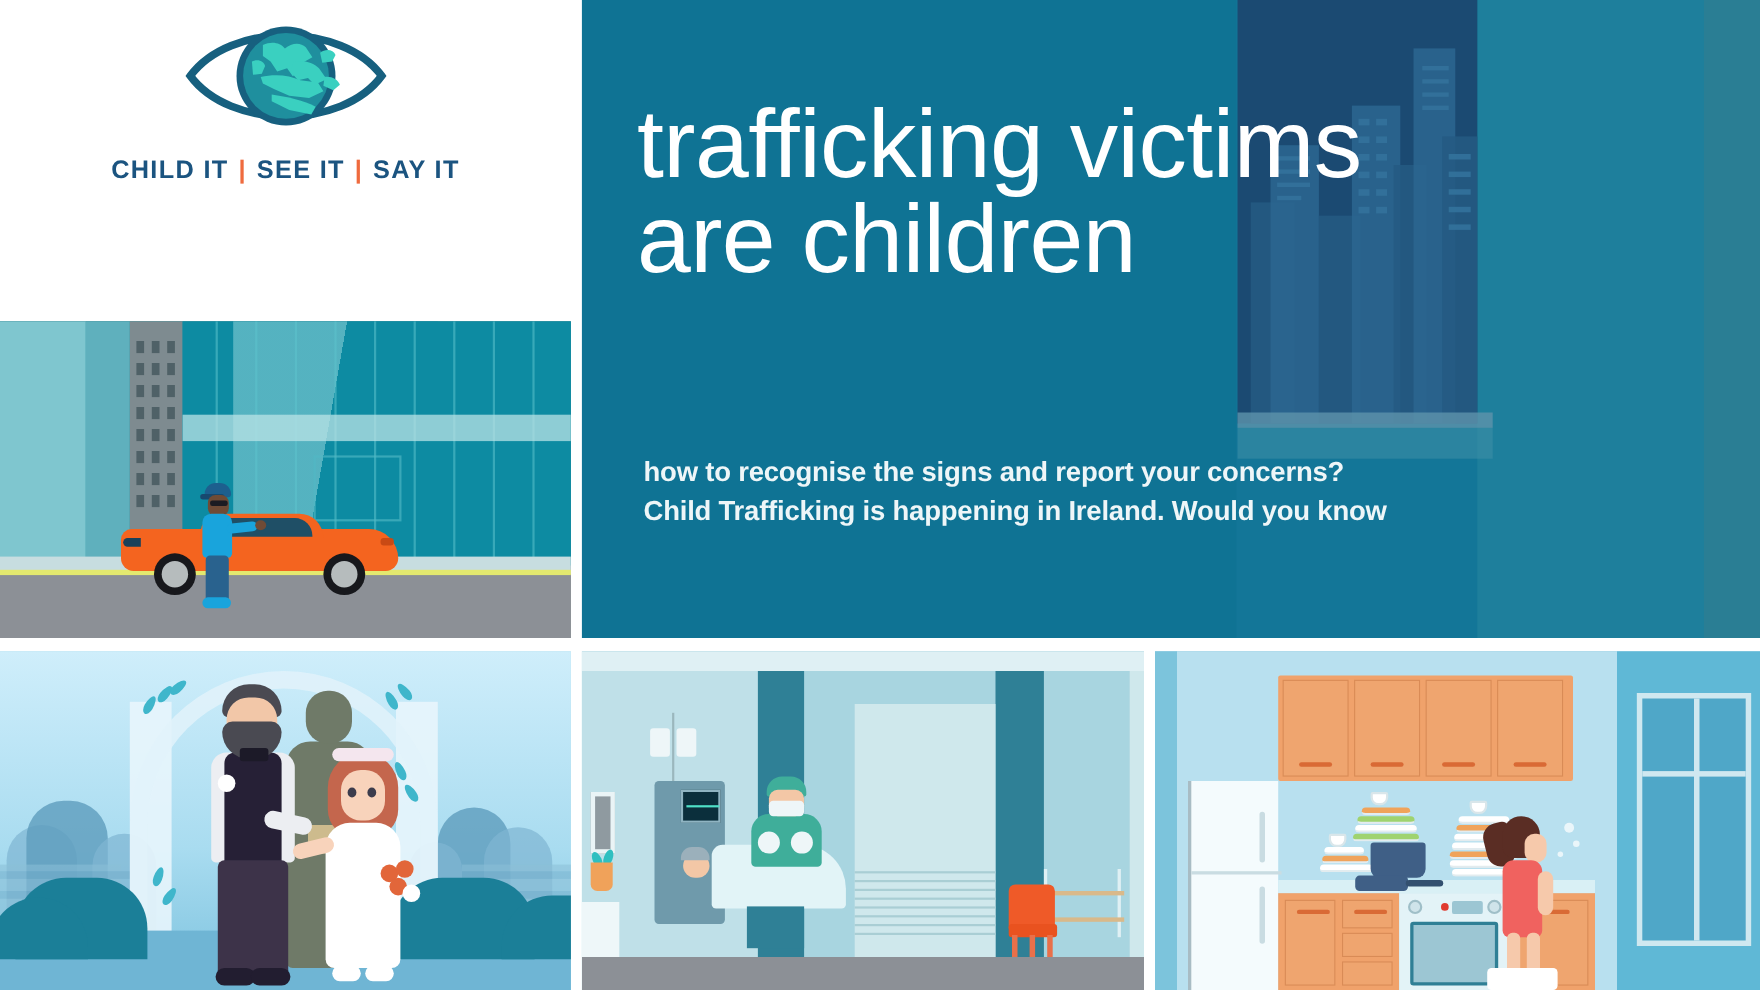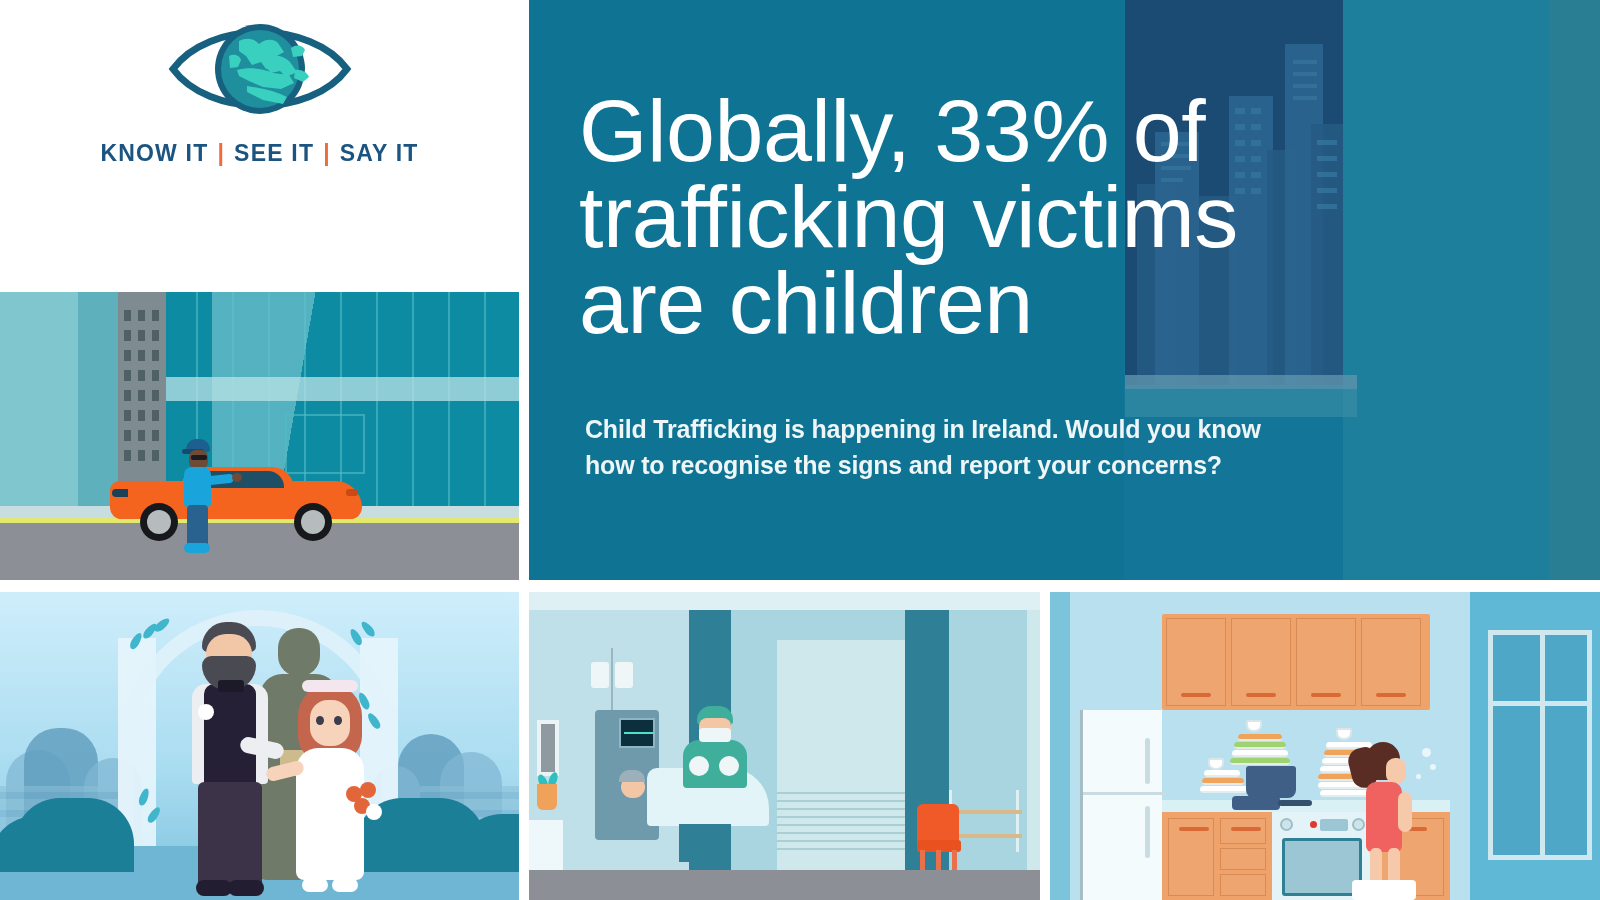--- a/index.html
+++ b/index.html
@@ -332,21 +332,21 @@
           <path d="M62 48 c6 -3 11 0 12 4 l-3 7 l-8 1 z"></path>
           <path d="M100 48 c9 -2 18 1 23 6 l7 10 l-11 5 l-6 -6 l-9 2 l-7 -8 z"></path>
           <path d="M70 62 c12 -3 26 -2 36 3 l16 2 l5 8 l-13 6 l-18 -2 l-14 -6 l-10 -5 z"></path>
           <path d="M80 78 c14 2 28 5 40 11 l-4 7 l-20 -4 l-16 -8 z"></path>
           <path d="M124 40 c5 -4 12 -3 14 2 l-3 6 l-9 1 z"></path>
           <path d="M128 62 c6 -1 12 2 14 7 l-6 5 l-9 -4 z"></path>
         </g>
       </svg>
     </div>
     <div class="tagline2">
-      <span>KNOW IT</span>
+      <span>CHILD IT</span>
       <span class="pipe">|</span>
       <span>SEE IT</span>
       <span class="pipe">|</span>
       <span>SAY IT</span>
     </div>
   </div>
 
   <div class="street-panel">
     <div class="sky-glass"></div>
     <div class="glassA"></div>
@@ -456,27 +456,26 @@
       <div class="winrow" style="left:192px;top:140px;width:20px;height:5px"></div>
       <div class="winrow" style="left:192px;top:156px;width:20px;height:5px"></div>
       <div class="winrow" style="left:192px;top:172px;width:20px;height:5px"></div>
       <div class="winrow" style="left:192px;top:188px;width:20px;height:5px"></div>
       <div class="winrow" style="left:192px;top:204px;width:20px;height:5px"></div>
     </div>
     <div class="sill"></div>
     <div class="floorband"></div>
 
     <h1 class="hero-title">
-      <span>Globally, 33% of</span>
       <span>trafficking victims</span>
       <span>are children</span>
     </h1>
     <p class="hero-sub">
+      <span>how to recognise the signs and report your concerns?</span>
       <span>Child Trafficking is happening in Ireland. Would you know</span>
-      <span>how to recognise the signs and report your concerns?</span>
     </p>
 
   </div>
 
   <div class="bottom-row">
 
     <div class="bcell wedding">
       <div class="wd-sky"></div>
       <div class="wd-crowd" style="left:6px;width:64px;height:96px"></div>
       <div class="wd-crowd d" style="left:24px;width:74px;height:118px"></div>

